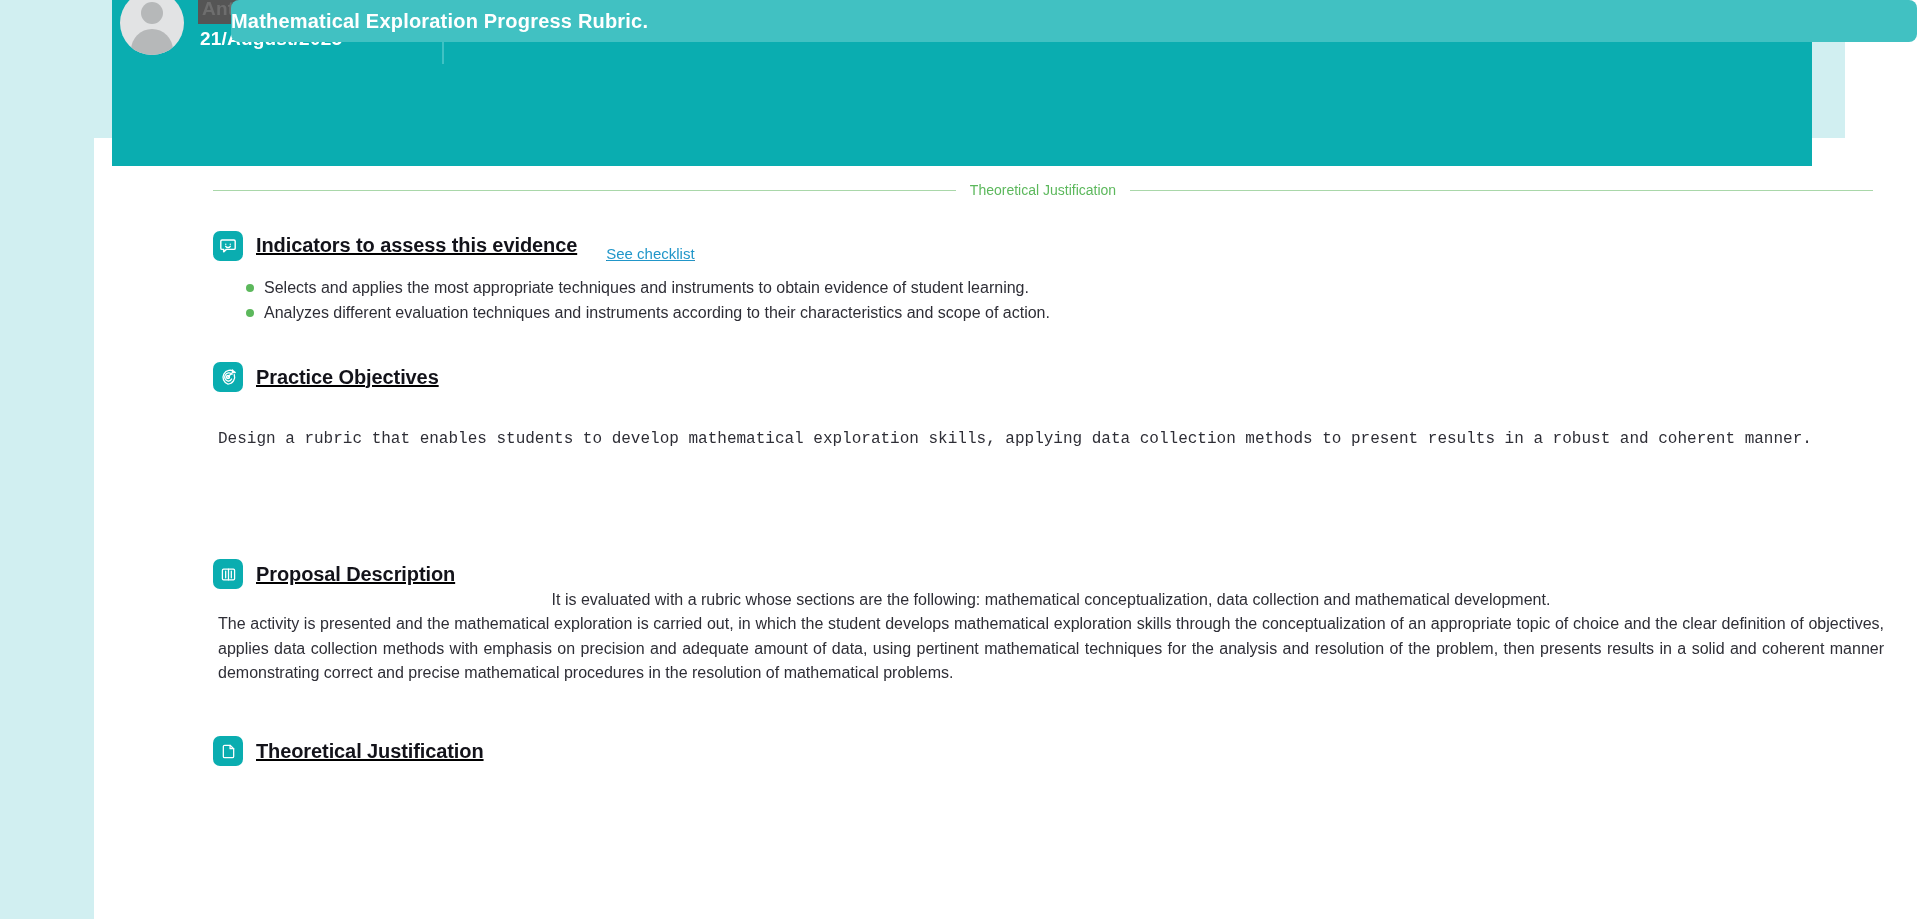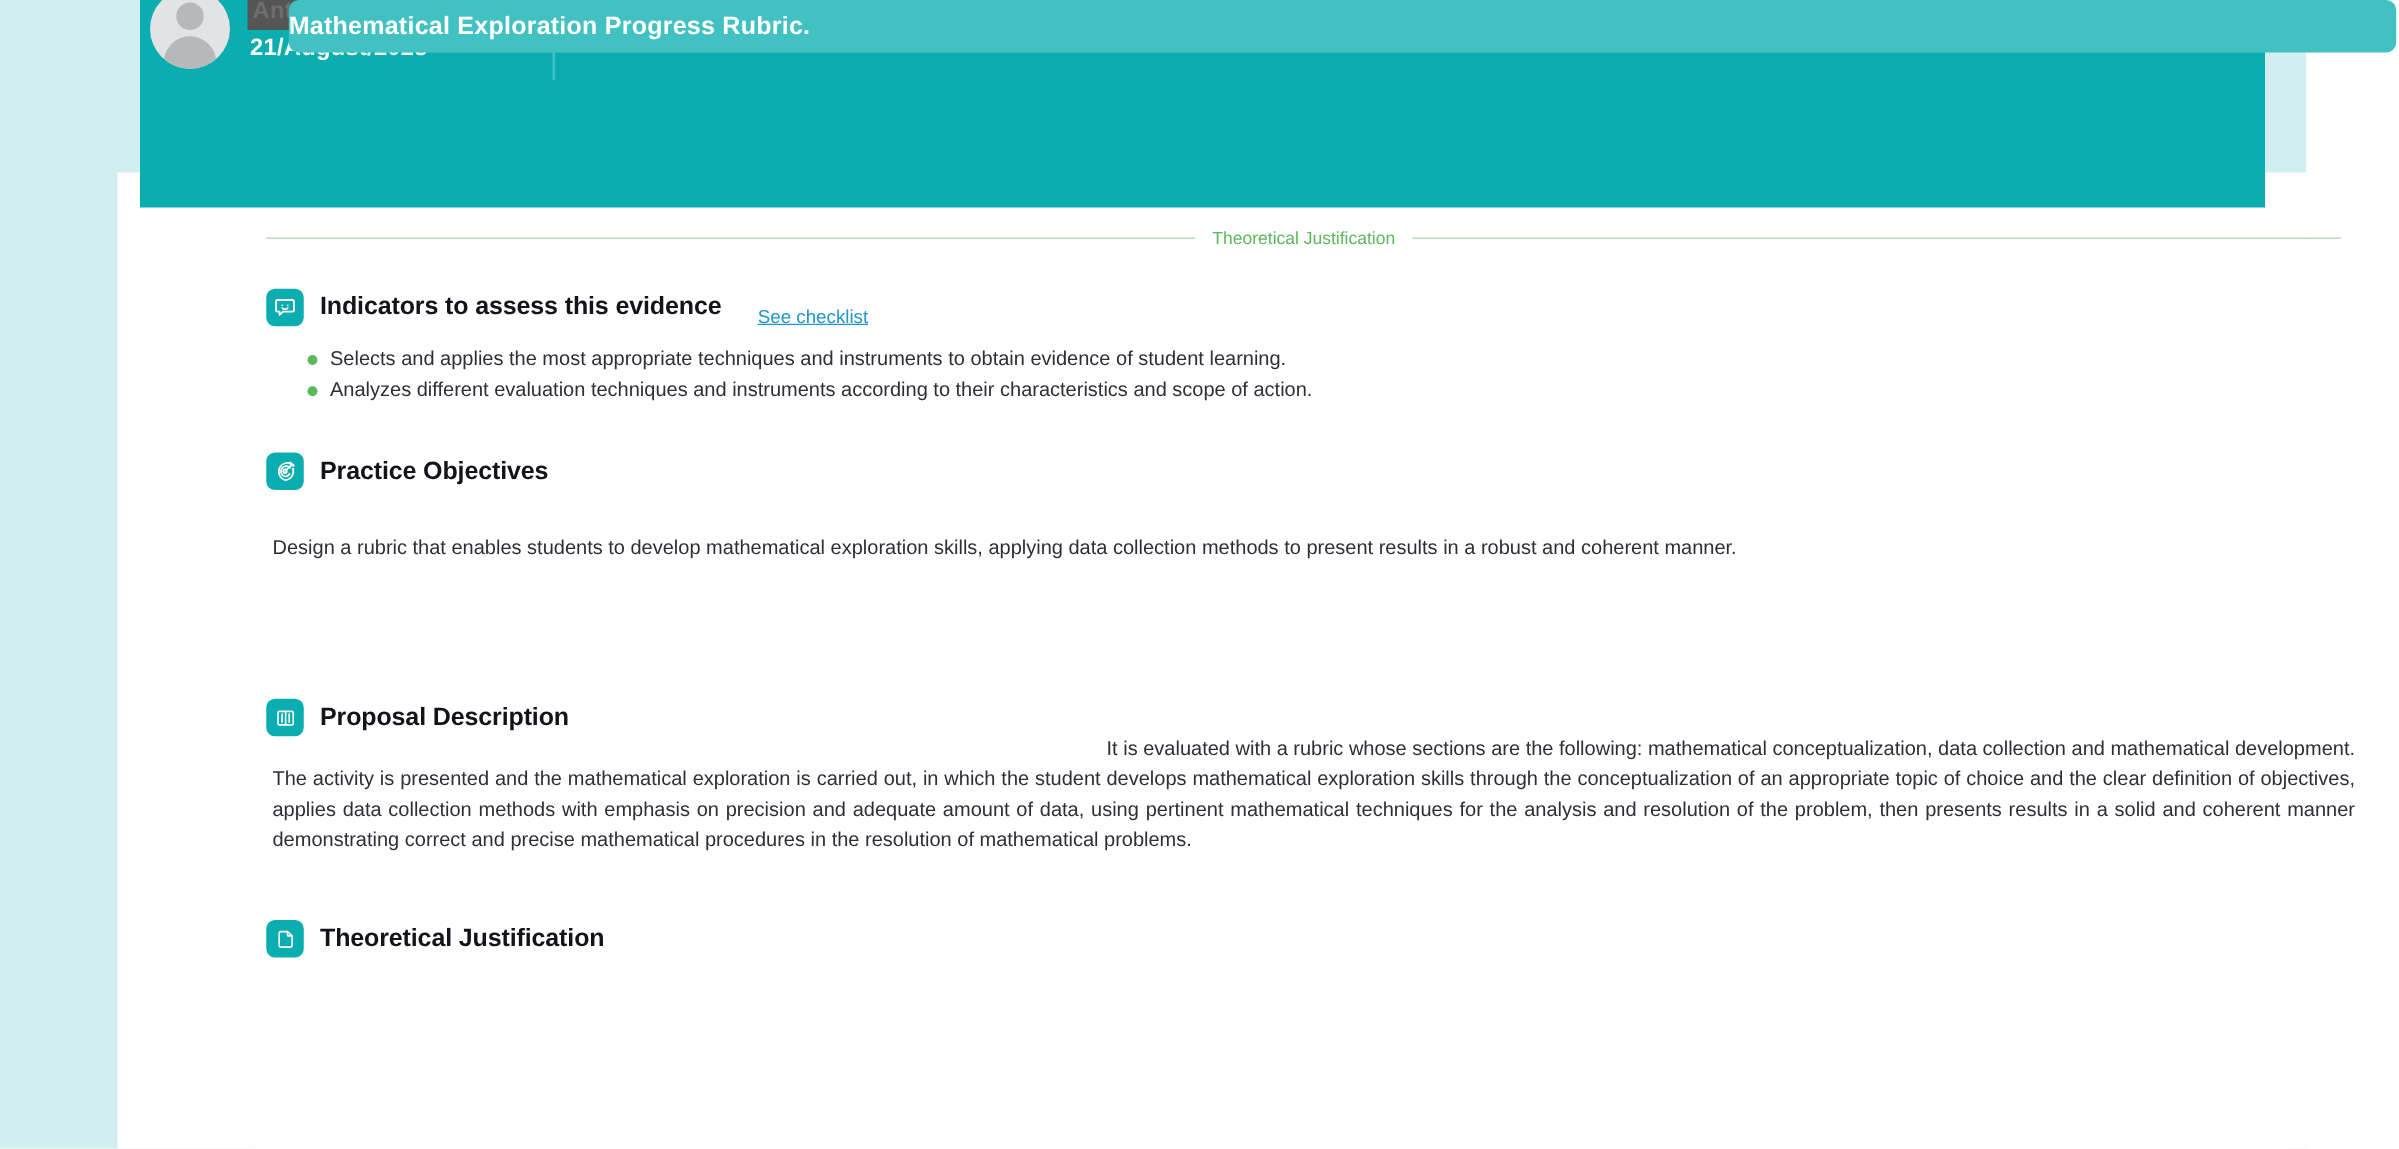--- a/index.html
+++ b/index.html
@@ -213,20 +213,21 @@
     color: #5cb85c;
     white-space: nowrap;
   }
 
   
   .sec {
     position: absolute;
     display: flex;
     align-items: center;
     gap: 13px;
+    text-decoration: underline;
   }
   .sec .badge {
     width: 30px;
     height: 30px;
     border-radius: 7px;
     background: #0aadb0;
     display: flex;
     align-items: center;
     justify-content: center;
     flex: 0 0 auto;
@@ -399,33 +400,33 @@
         <svg width="18" height="18" viewBox="0 0 24 24" fill="none" stroke="#ffffff" stroke-width="1.8" stroke-linecap="round" stroke-linejoin="round">
           <path d="M20.8 5.2A9.4 9.4 0 1 0 12 21.4 9.4 9.4 0 0 0 20.4 9"></path>
           <path d="M17.4 8.4A5.6 5.6 0 1 0 12 17.6a5.6 5.6 0 0 0 4.9-2.9"></path>
           <circle cx="12" cy="12" r="2"></circle>
           <path d="M12 12l7.6-7.6M18 2.4v3.6h3.6"></path>
         </svg>
       </span>
       <span class="stitle">Practice Objectives</span>
     </div>
 
-    <div class="para" style="left:124px; top:289px; width:1660px;">Design a rubric that enables students to develop mathematical exploration skills, applying data collection methods to present results in a robust and coherent manner.</div>
+    <div class="para" style="left:124px; top:289px; width:1660px;font-family:Liberation Mono, monospace;">Design a rubric that enables students to develop mathematical exploration skills, applying data collection methods to present results in a robust and coherent manner.</div>
 
     <div class="sec" style="left:119px; top:421px;text-align:right;">
       <span class="badge">
         <svg width="17" height="17" viewBox="0 0 24 24" fill="none" stroke="#ffffff" stroke-width="1.8" stroke-linecap="round" stroke-linejoin="round">
           <rect x="3.4" y="4.4" width="17.2" height="15.2" rx="1.6"></rect>
           <path d="M12 4.6v14.8M8 7.4v9.2M16 7.4v9.2"></path>
         </svg>
       </span>
       <span class="stitle">Proposal Description</span>
     </div>
 
-    <div class="para" style="left:124px; top:450px; width:1666px; text-align:right;">It is evaluated with a rubric whose sections are the following: mathematical conceptualization, data collection and mathematical development.</div>
+    <div class="para" style="left:124px; top:450px; width:1666px; text-align:center;">It is evaluated with a rubric whose sections are the following: mathematical conceptualization, data collection and mathematical development.</div>
 
     <div class="para" style="left:124px; top:474px; width:1666px;"> The activity is presented and the mathematical exploration is carried out, in which the student develops mathematical exploration skills through the conceptualization of an appropriate topic of choice and the clear definition of objectives, applies data collection methods with emphasis on precision and adequate amount of data, using pertinent mathematical techniques for the analysis and resolution of the problem, then presents results in a solid and coherent manner demonstrating correct and precise mathematical procedures in the resolution of mathematical problems.</div>
 
     <div class="sec" style="left:119px; top:598px;">
       <span class="badge">
         <svg width="17" height="17" viewBox="0 0 24 24" fill="none" stroke="#ffffff" stroke-width="1.8" stroke-linecap="round" stroke-linejoin="round">
           <path d="M14.2 3.2H6.6A1.9 1.9 0 0 0 4.7 5.1v13.8a1.9 1.9 0 0 0 1.9 1.9h10.8a1.9 1.9 0 0 0 1.9-1.9V8z"></path>
           <path d="M14.2 3.2V8h5.1"></path>
         </svg>
       </span>

